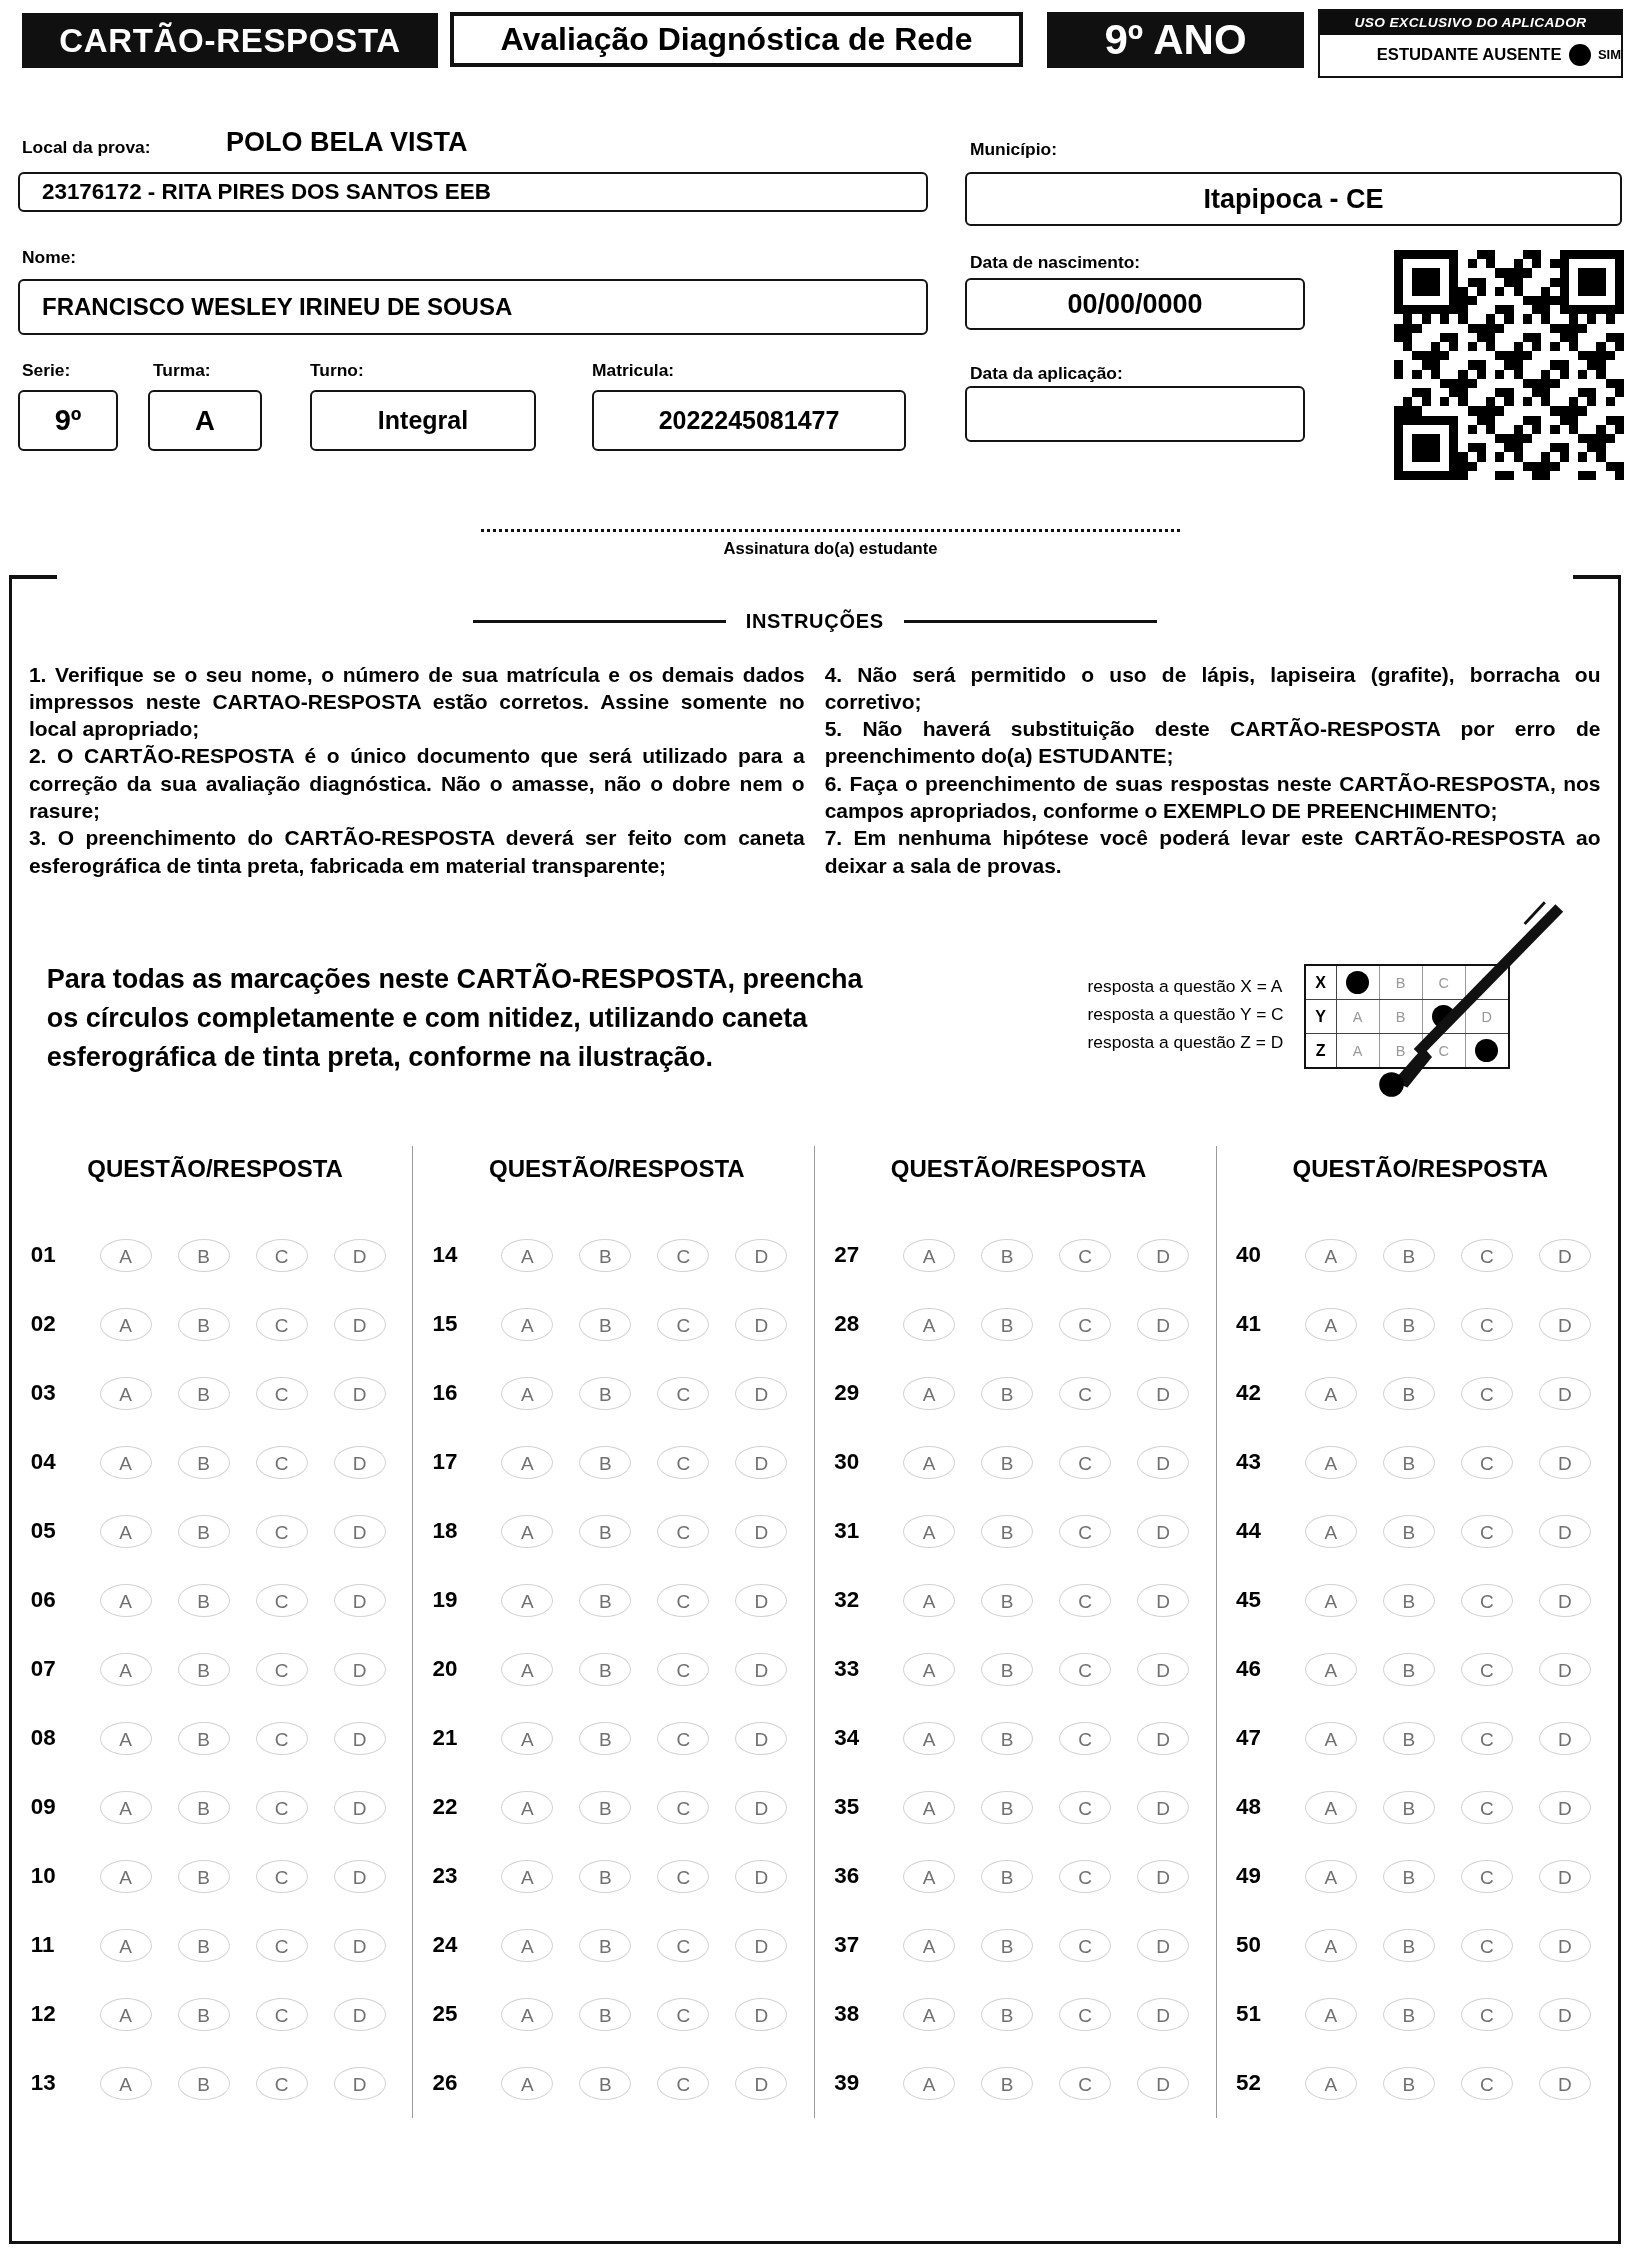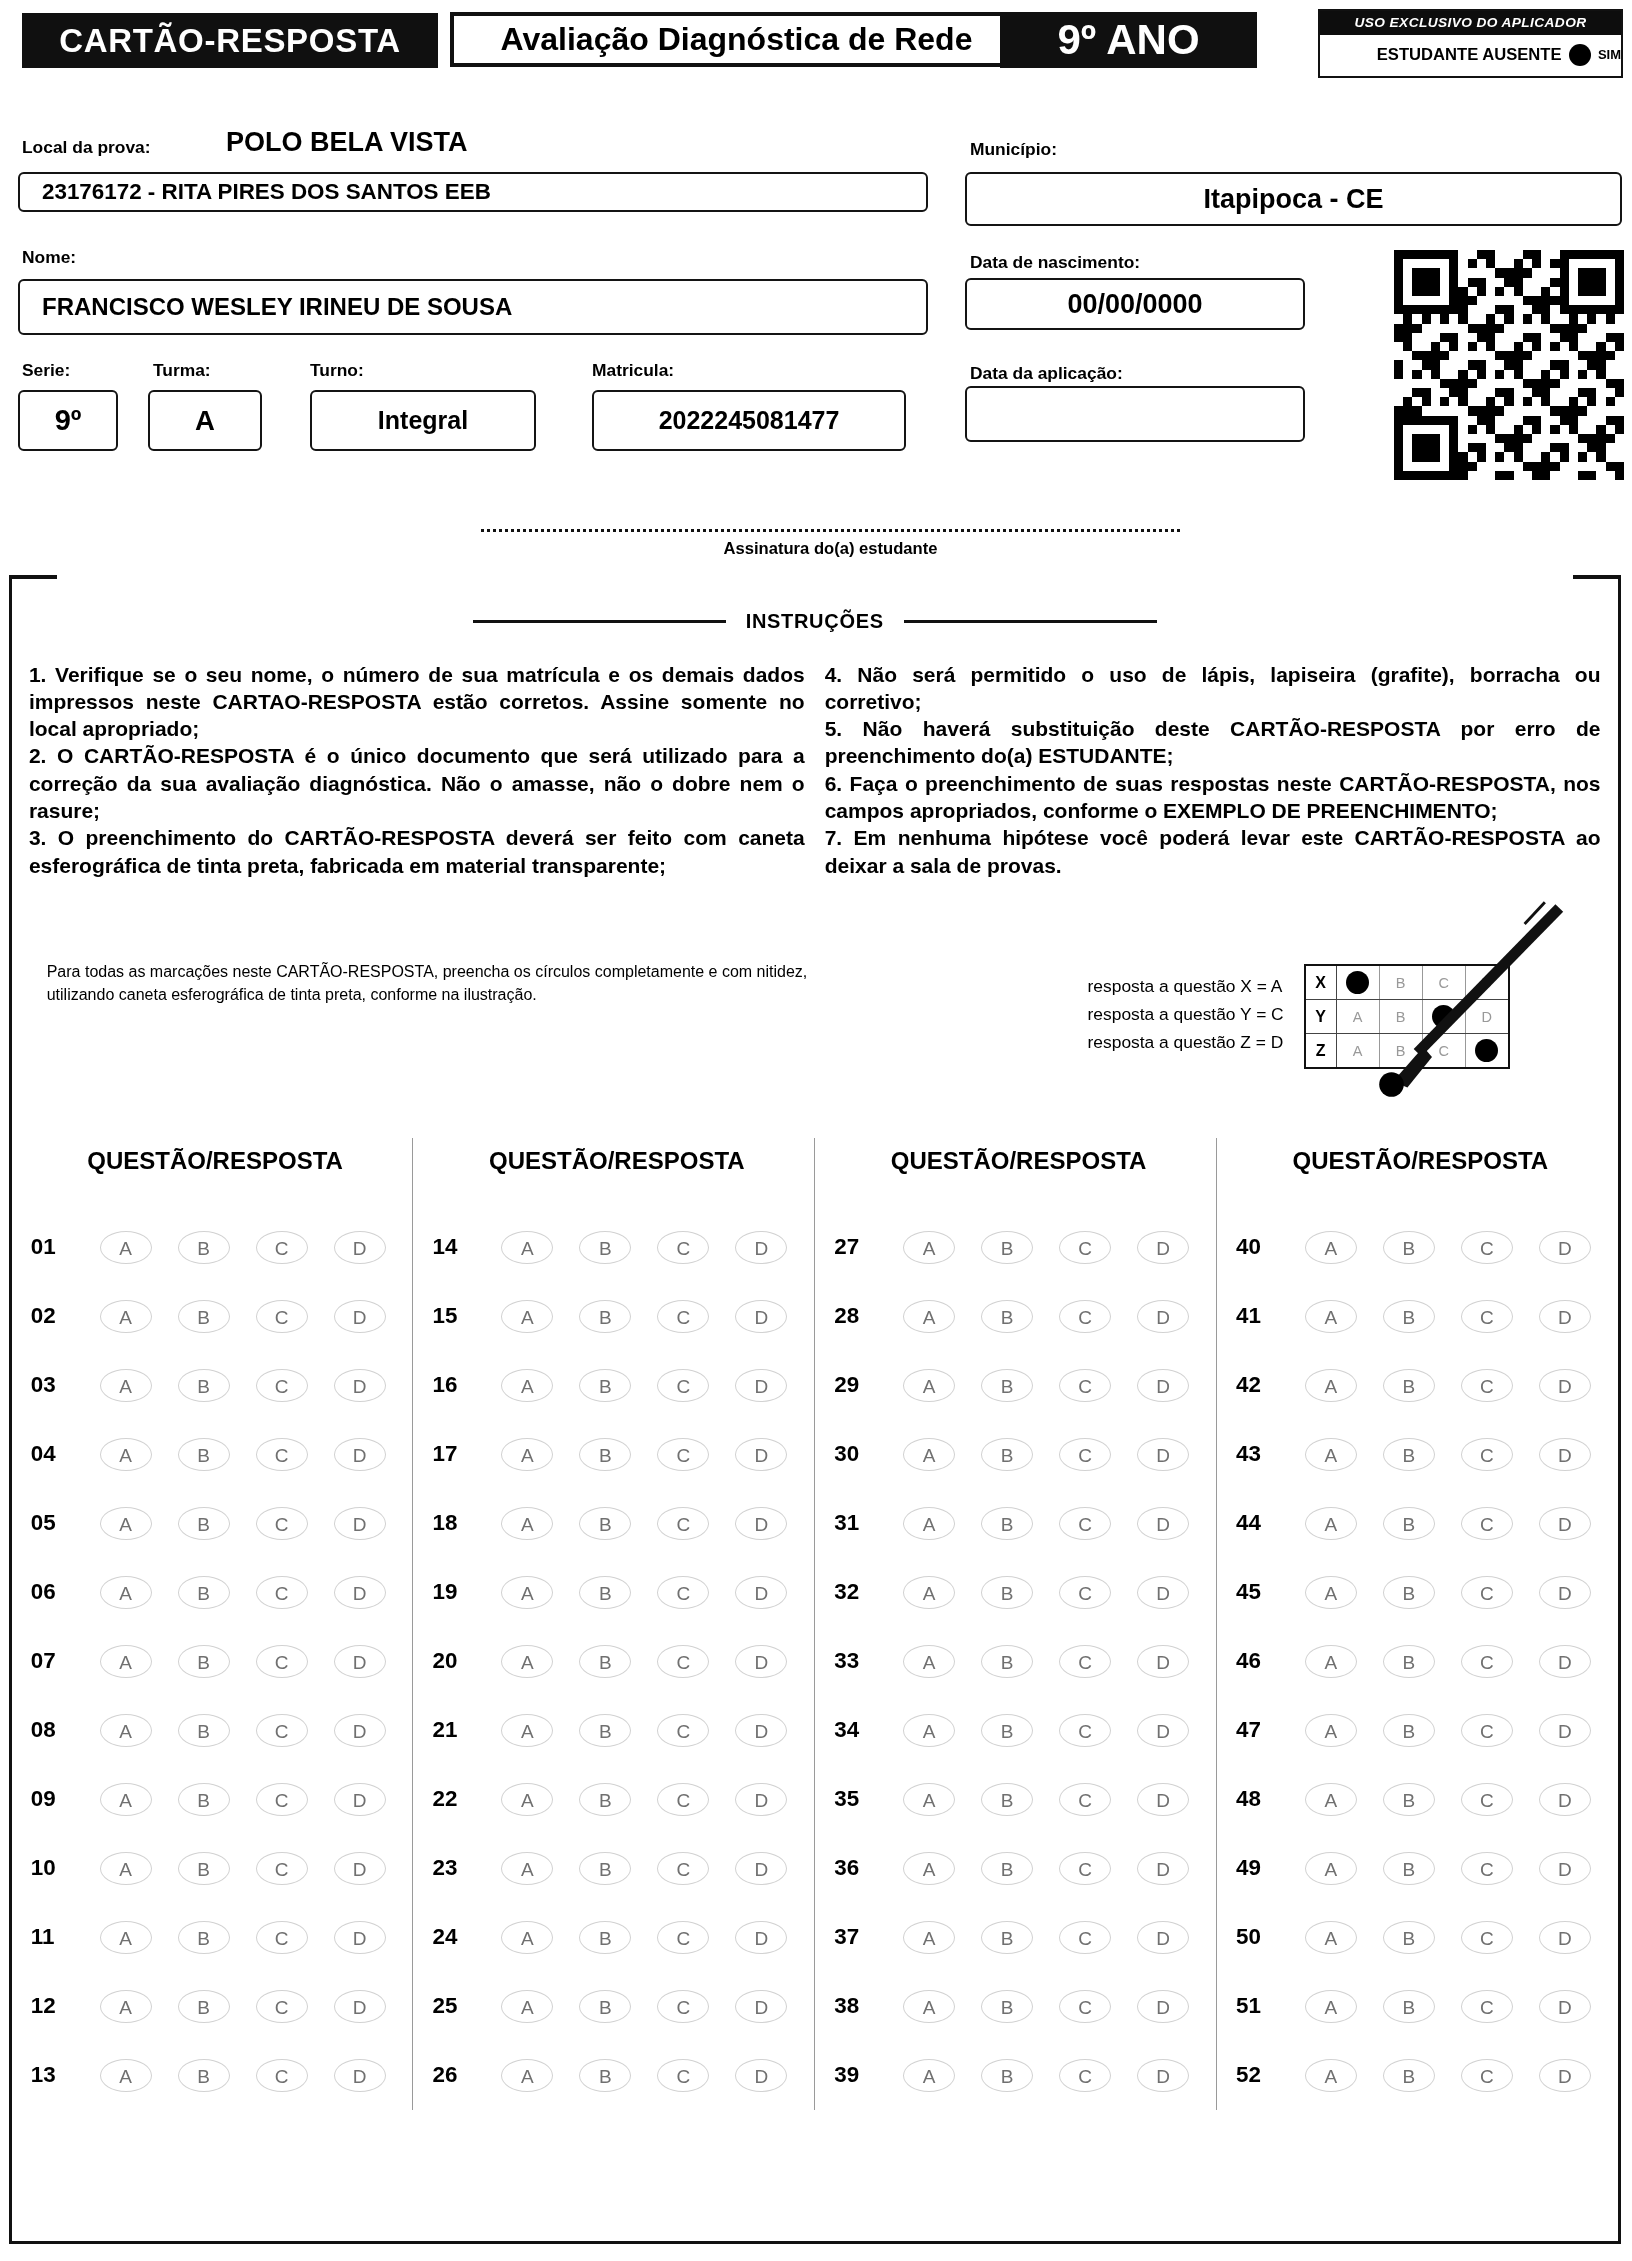--- a/index.html
+++ b/index.html
@@ -6,21 +6,21 @@
   body{width:1632px;height:2261px;position:relative;font-family:"Liberation Sans",sans-serif;color:#000;overflow:hidden;}
   .abs{position:absolute;}
   .lbl{font-size:17.4px;font-weight:bold;}
   .black-box{background:#101010;color:#fff;display:flex;align-items:center;justify-content:center;font-weight:bold;}
   .field-box{border:2.9px solid #141414;border-radius:5.8px;display:flex;align-items:center;font-weight:bold;background:#fff;box-sizing:border-box;}
   .center{justify-content:center;}
 
   
   .cartao{left:22px;top:13px;width:416px;height:55px;font-size:33px;letter-spacing:0.7px;}
   .title-box{left:450px;top:11.6px;width:573px;height:55px;border:4.3px solid #111;display:flex;align-items:center;justify-content:center;font-weight:bold;font-size:32px;box-sizing:border-box;}
-  .ano-box{left:1000px;top:11.6px;width:257px;height:56px;font-size:42px;}
+  .ano-box{left:1047px;top:11.6px;width:257px;height:56px;font-size:42px;}
   .aplicador-box{left:1318px;top:8.7px;width:305px;height:69px;border:2.9px solid #111;box-sizing:border-box;}
   .aplicador-bar{background:#0d0d0d;color:#fff;height:24.6px;display:flex;align-items:center;justify-content:center;font-size:13.7px;font-weight:bold;font-style:italic;letter-spacing:0.4px;}
   .absent-row{display:flex;align-items:center;justify-content:flex-end;gap:7.2px;height:39px;}
   .absent-label{font-size:16.6px;font-weight:bold;}
   .dot-filled{width:22px;height:22px;border-radius:50%;background:#000;display:inline-block;}
   .sim{font-size:13px;font-weight:bold;}
 
   
   .local-label{left:22px;top:137px;}
   .local-value{left:226px;top:127px;font-size:27px;font-weight:bold;}
@@ -53,21 +53,21 @@
 
   .instr-heading{display:flex;align-items:center;justify-content:center;gap:20px;margin-top:35px;}
   .hline{width:253px;height:2.2px;background:#111;}
   .instr-title{font-size:20px;font-weight:bold;letter-spacing:0.7px;}
 
   .instr-cols{display:flex;margin-top:27.5px;padding:0 7.2px;}
   .instr-col{flex:1;padding:0 10px;font-size:21px;font-weight:bold;text-align:justify;line-height:1.3;}
   .instr-item{margin:0;}
 
   .marking-row{display:flex;margin-top:81px;padding-left:35px;padding-right:108px;}
-  .marking-text{width:817px;font-size:16px;line-height:1.45;}
+  .marking-text{width:817px;font-size:27px;line-height:1.45;font-weight:bold;}
   .example-wrap{margin-left:auto;display:flex;position:relative;margin-top:4.3px;}
   .example-labels{font-size:17.4px;line-height:1.6;margin-right:20px;margin-top:8.7px;white-space:nowrap;}
   .example-grid{border:2.2px solid #111;align-self:flex-start;background:#fff;}
   .ex-row{display:flex;}
   .ex-row + .ex-row{border-top:1.4px solid #444;}
   .ex-label-cell{width:30px;display:flex;align-items:center;justify-content:center;font-weight:bold;font-size:16px;border-right:1.4px solid #444;}
   .ex-cell{width:42px;height:33px;display:flex;align-items:center;justify-content:center;font-size:14.5px;color:#999;}
   .ex-cell + .ex-cell{border-left:0.7px solid #999;}
   .dot{width:23px;height:23px;border-radius:50%;background:#000;display:inline-block;}
   .pen-svg{position:absolute;top:-69px;right:-58px;pointer-events:none;}

